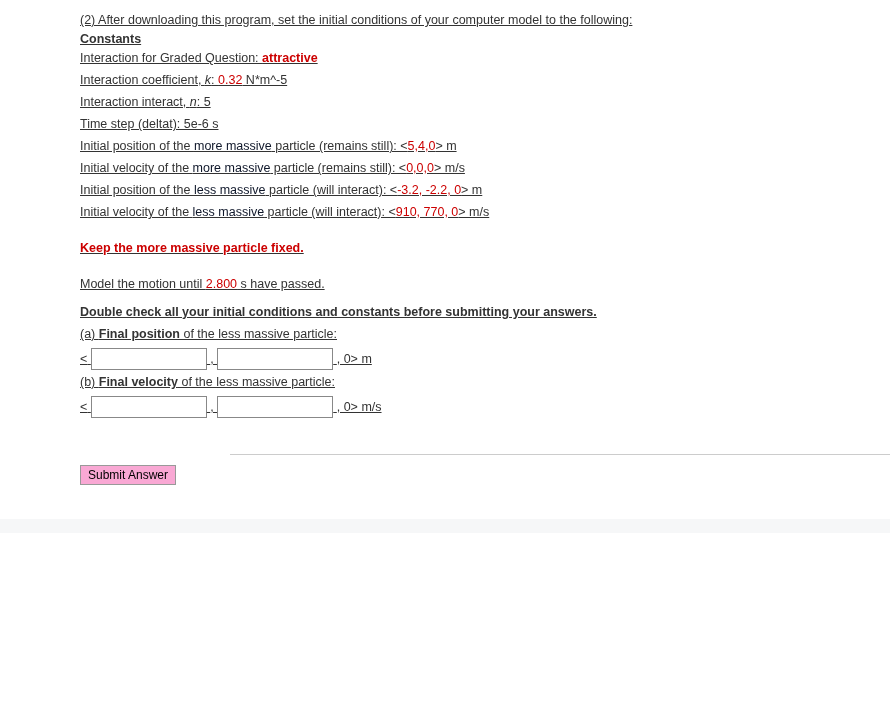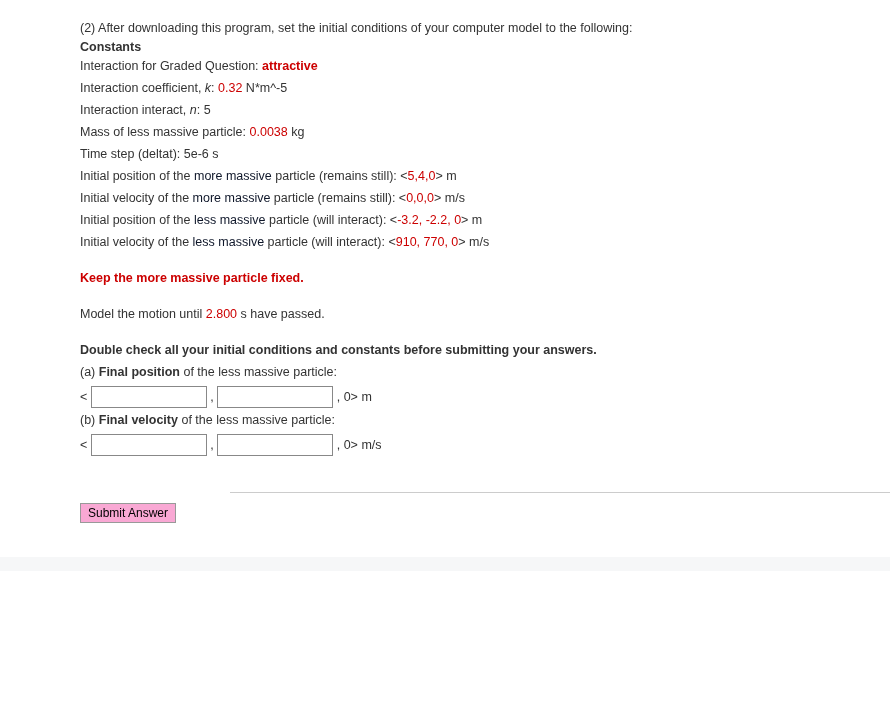--- a/index.html
+++ b/index.html
@@ -4,22 +4,23 @@
   <style>
     body {
       font-family: Verdana, Geneva, sans-serif;
       font-size: 12.5px;
       color: #333;
       margin: 0;
       padding: 0;
       background: #fff;
     }
     .container {
-      padding: 16px 0 0 80px;
+      padding: 8px 0 0 80px;
       width: 810px;
+      text-decoration: underline;
     }
     .line {
       line-height: 1.6;
       margin: 2px 0;
     }
     .section-head {
       font-weight: bold;
       margin-top: 2px;
     }
     .red { color: #c00; }
@@ -78,23 +79,20 @@
   </div>
 
   <div class="line">
     <span>Interaction coefficient, </span><span class="italic">k</span><span>: </span><span class="red">0.32</span><span> N*m^-5</span>
   </div>
 
   <div class="line">
     <span>Interaction interact, </span><span class="italic">n</span><span>: 5</span>
   </div>
 
-  <div class="line">
-    <span>Mass of less massive particle: </span><span class="red">0.0038</span><span> kg</span>
-  </div>
 
   <div class="line">Time step (deltat): 5e-6 s</div>
 
 
   <div class="line">
     <span>Initial position of the </span><span class="blue">more massive</span><span> particle (remains still): &lt;</span><span class="red">5,4,0</span><span>&gt; m</span>
   </div>
 
   <div class="line">
     <span>Initial velocity of the </span><span class="blue">more massive</span><span> particle (remains still): &lt;</span><span class="red">0,0,0</span><span>&gt; m/s</span>
@@ -107,21 +105,21 @@
   <div class="line">
     <span>Initial velocity of the </span><span class="blue">less massive</span><span> particle (will interact): &lt;</span><span class="red">910, 770, 0</span><span>&gt; m/s</span>
   </div>
 
   <div class="line redbold" style="margin-top:16px;">Keep the more massive particle fixed.</div>
 
   <div class="line" style="margin-top:16px;">
     <span>Model the motion until </span><span class="red">2.800</span><span> s have passed.</span>
   </div>
 
-  <div class="line bold" style="margin-top:16px;">Double check all your initial conditions and constants before submitting your answers.</div>
+  <div class="line bold" style="margin-top:8px;">Double check all your initial conditions and constants before submitting your answers.</div>
 
   <div class="qpart">
     <div class="line">
       <span>(a) </span><span class="bold">Final position</span><span> of the less massive particle:</span>
     </div>
     <div class="answer-row">
       <span>&lt;</span>
       <input class="ans" type="text" style="">
       <span> , </span>
       <input class="ans" type="text" style="">

